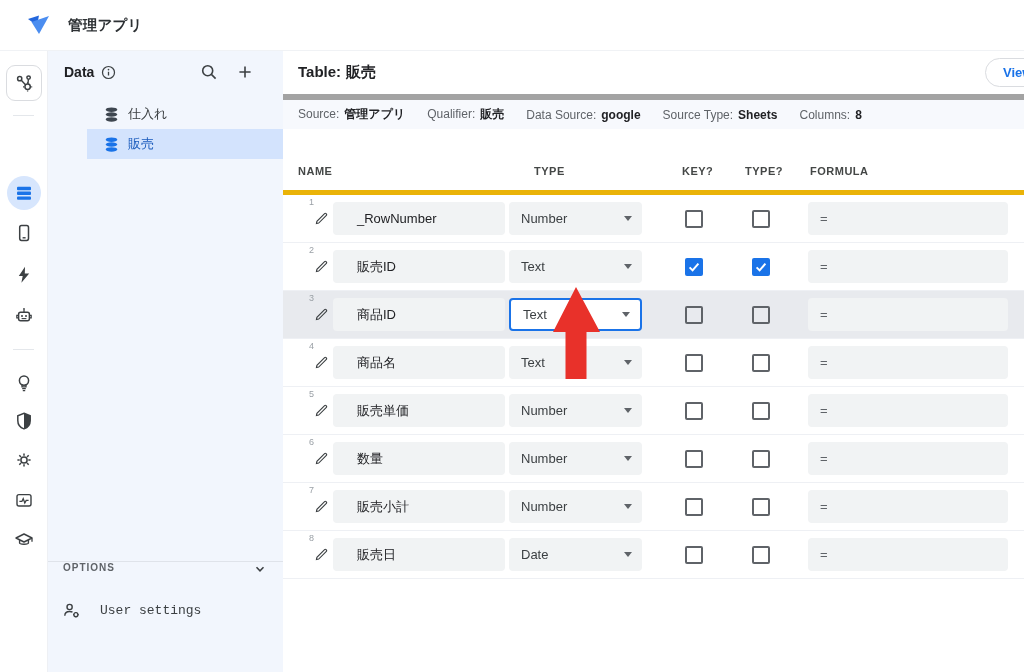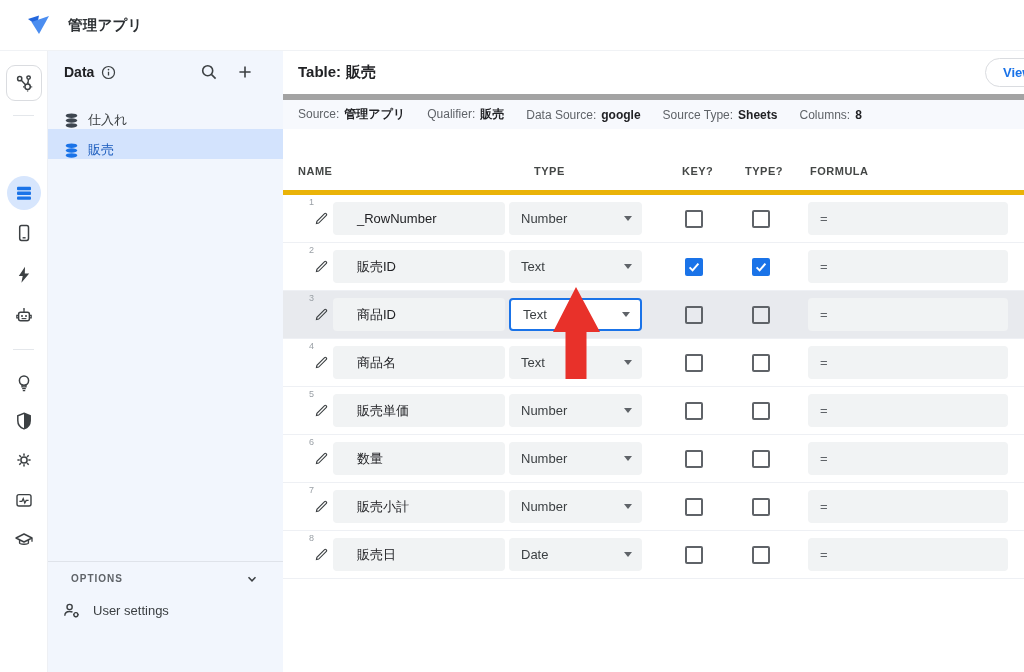--- a/index.html
+++ b/index.html
@@ -24,29 +24,29 @@
   .rd2{top:299px}.rt6{top:316px}.rt7{top:354px}.rt8{top:393px}.rt9{top:433px}.rt10{top:473px}
 
   
   .panel{position:absolute;top:50px;left:47px;width:236px;bottom:0;background:#f2f6fd;z-index:2;}
   .panel-header{height:44px;display:flex;align-items:center;padding:0 30px 0 17px;}
   .panel-title{font-size:14px;font-weight:700;color:#202124;}
   .info-icon{margin-left:7px;display:flex;cursor:pointer;}
   .ph-spacer{flex:1;}
   .icon-btn{display:flex;margin-left:19px;cursor:pointer;}
   .table-list{padding-top:5px;}
-  .t-item{height:30px;display:flex;align-items:flex-end;gap:9px;padding:0 17px;font-size:13px;color:#3c4043;cursor:pointer;}
+  .t-item{height:30px;display:flex;align-items:center;gap:9px;padding:0 17px;font-size:13px;color:#3c4043;cursor:pointer;margin-left:40px;}
   .t-item .dbi{color:#3e4650;flex:0 0 auto;}
   .t-item.sel{background:#d3e3fd;color:#185abc;font-weight:500;}
   .t-item.sel .dbi{color:#1a73e8;}
   .options{position:absolute;top:511px;left:0;right:0;border-top:1px solid #dfe3ea;}
-  .opt-row{height:33px;display:flex;align-items:center;padding:0 24px;cursor:pointer;}
+  .opt-row{height:33px;display:flex;align-items:flex-start;padding:0 16px;cursor:pointer;}
   .opt-label{font-size:10px;font-weight:700;color:#5f6368;letter-spacing:1px;}
   .opt-spacer{flex:1;}
-  .user-row{height:30px;display:flex;align-items:center;gap:13px;padding:0 16px;font-size:13px;color:#3c4043;cursor:pointer;}
+  .user-row{height:30px;display:flex;align-items:center;gap:20px;padding:0 16px;font-size:13px;color:#3c4043;cursor:pointer;font-family:Liberation Mono, monospace;}
 
   
   .main{position:absolute;top:50px;left:283px;width:741px;bottom:0;background:#fff;}
   .main-header{height:44px;display:flex;align-items:center;padding-left:15px;position:relative;}
   .m-title{font-size:15px;font-weight:700;color:#202124;display:flex;gap:5px;}
   .view-btn{position:absolute;left:702px;top:8px;height:29px;width:96px;border:1px solid #dadce0;
             border-radius:15px;background:#fff;color:#1a73e8;font-size:13px;font-weight:700;
             display:flex;align-items:center;padding-left:17px;box-sizing:border-box;cursor:pointer;}
   .source-strip{height:29px;background:#f7f9fd;border-top:6px solid #a3a3a3;display:flex;
                 align-items:center;padding-left:15px;font-size:12px;color:#5f6368;}

